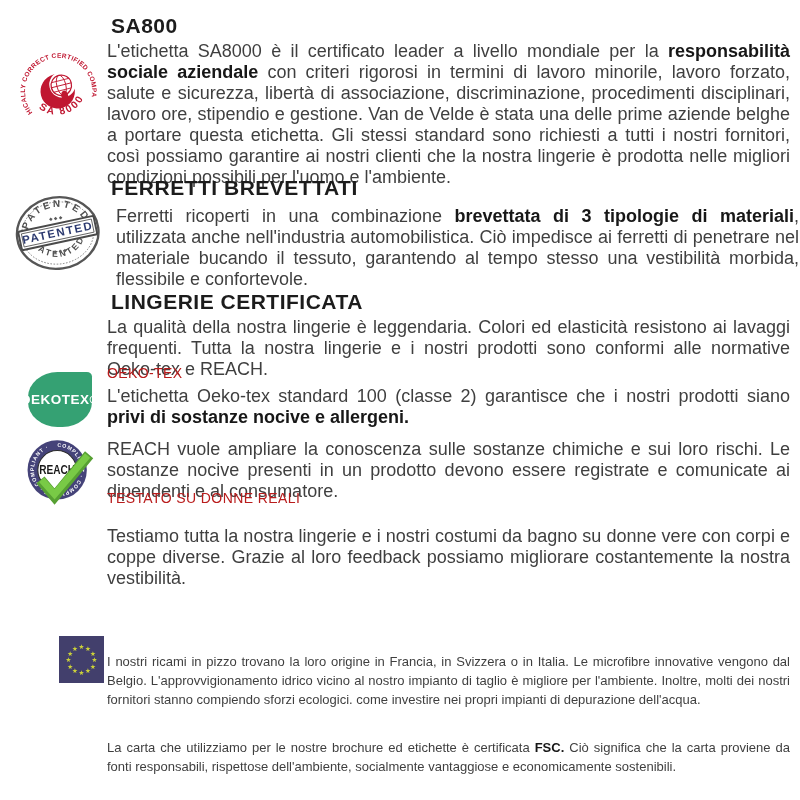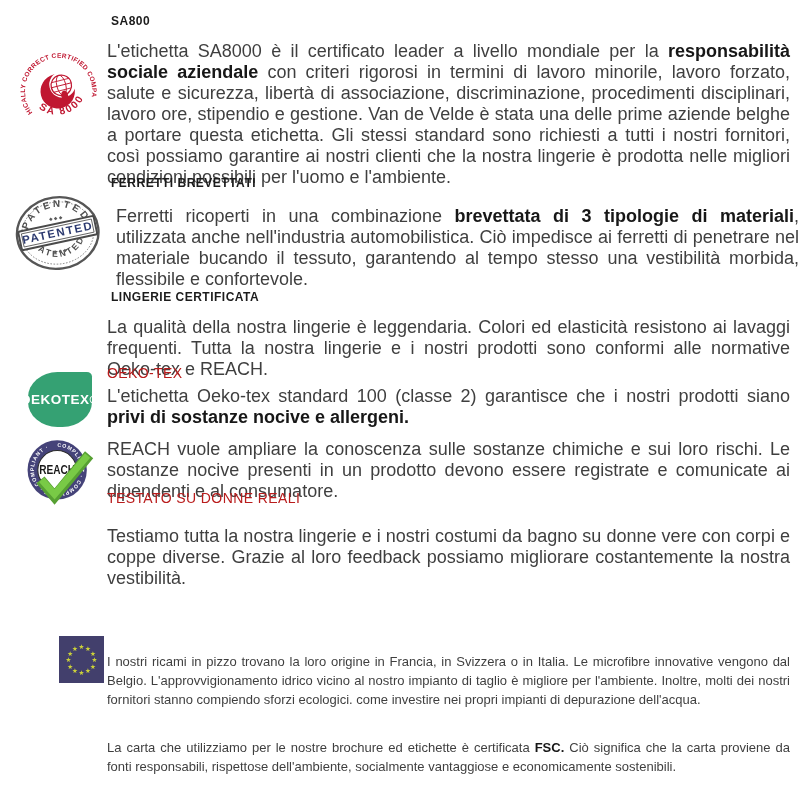--- a/index.html
+++ b/index.html
@@ -1,20 +1,20 @@
 <!DOCTYPE html>
 <html><head>
 <meta charset="utf-8">
 <style>
   html,body{margin:0;padding:0;background:#ffffff;}
   .page{position:relative;width:800px;height:800px;background:#ffffff;overflow:hidden;
         font-family:"Liberation Sans",sans-serif;color:#3f3f3f;}
   .abs{position:absolute;}
   h2,p{margin:0;padding:0;}
-  .h1{font-size:12px;font-weight:bold;color:#1c1c1c;letter-spacing:.5px;}
+  .h1{font-size:21px;font-weight:bold;color:#1c1c1c;letter-spacing:.5px;}
   .sub{font-size:14px;color:#b91c1c;letter-spacing:.4px;}
   .para{font-size:18px;line-height:21px;text-align:justify;width:683px;color:#3f3f3f;}
   .para-sm{font-size:13px;line-height:19px;text-align:justify;width:683px;color:#3f3f3f;}
   .line-sm{font-size:13.5px;line-height:19px;color:#3f3f3f;}
   .bold{font-weight:bold;color:#171717;}
   .rot-sa{transform:rotate(-14deg);}
   .rot-pat{transform:rotate(-8deg);}
   .oeko-badge{width:64px;height:55px;background:#35a173;border-radius:46% 8% 46% 46%;
       display:flex;flex-direction:row;align-items:center;justify-content:center;
       color:#ffffff;font-weight:bold;font-size:13.5px;line-height:15px;letter-spacing:.5px;}

